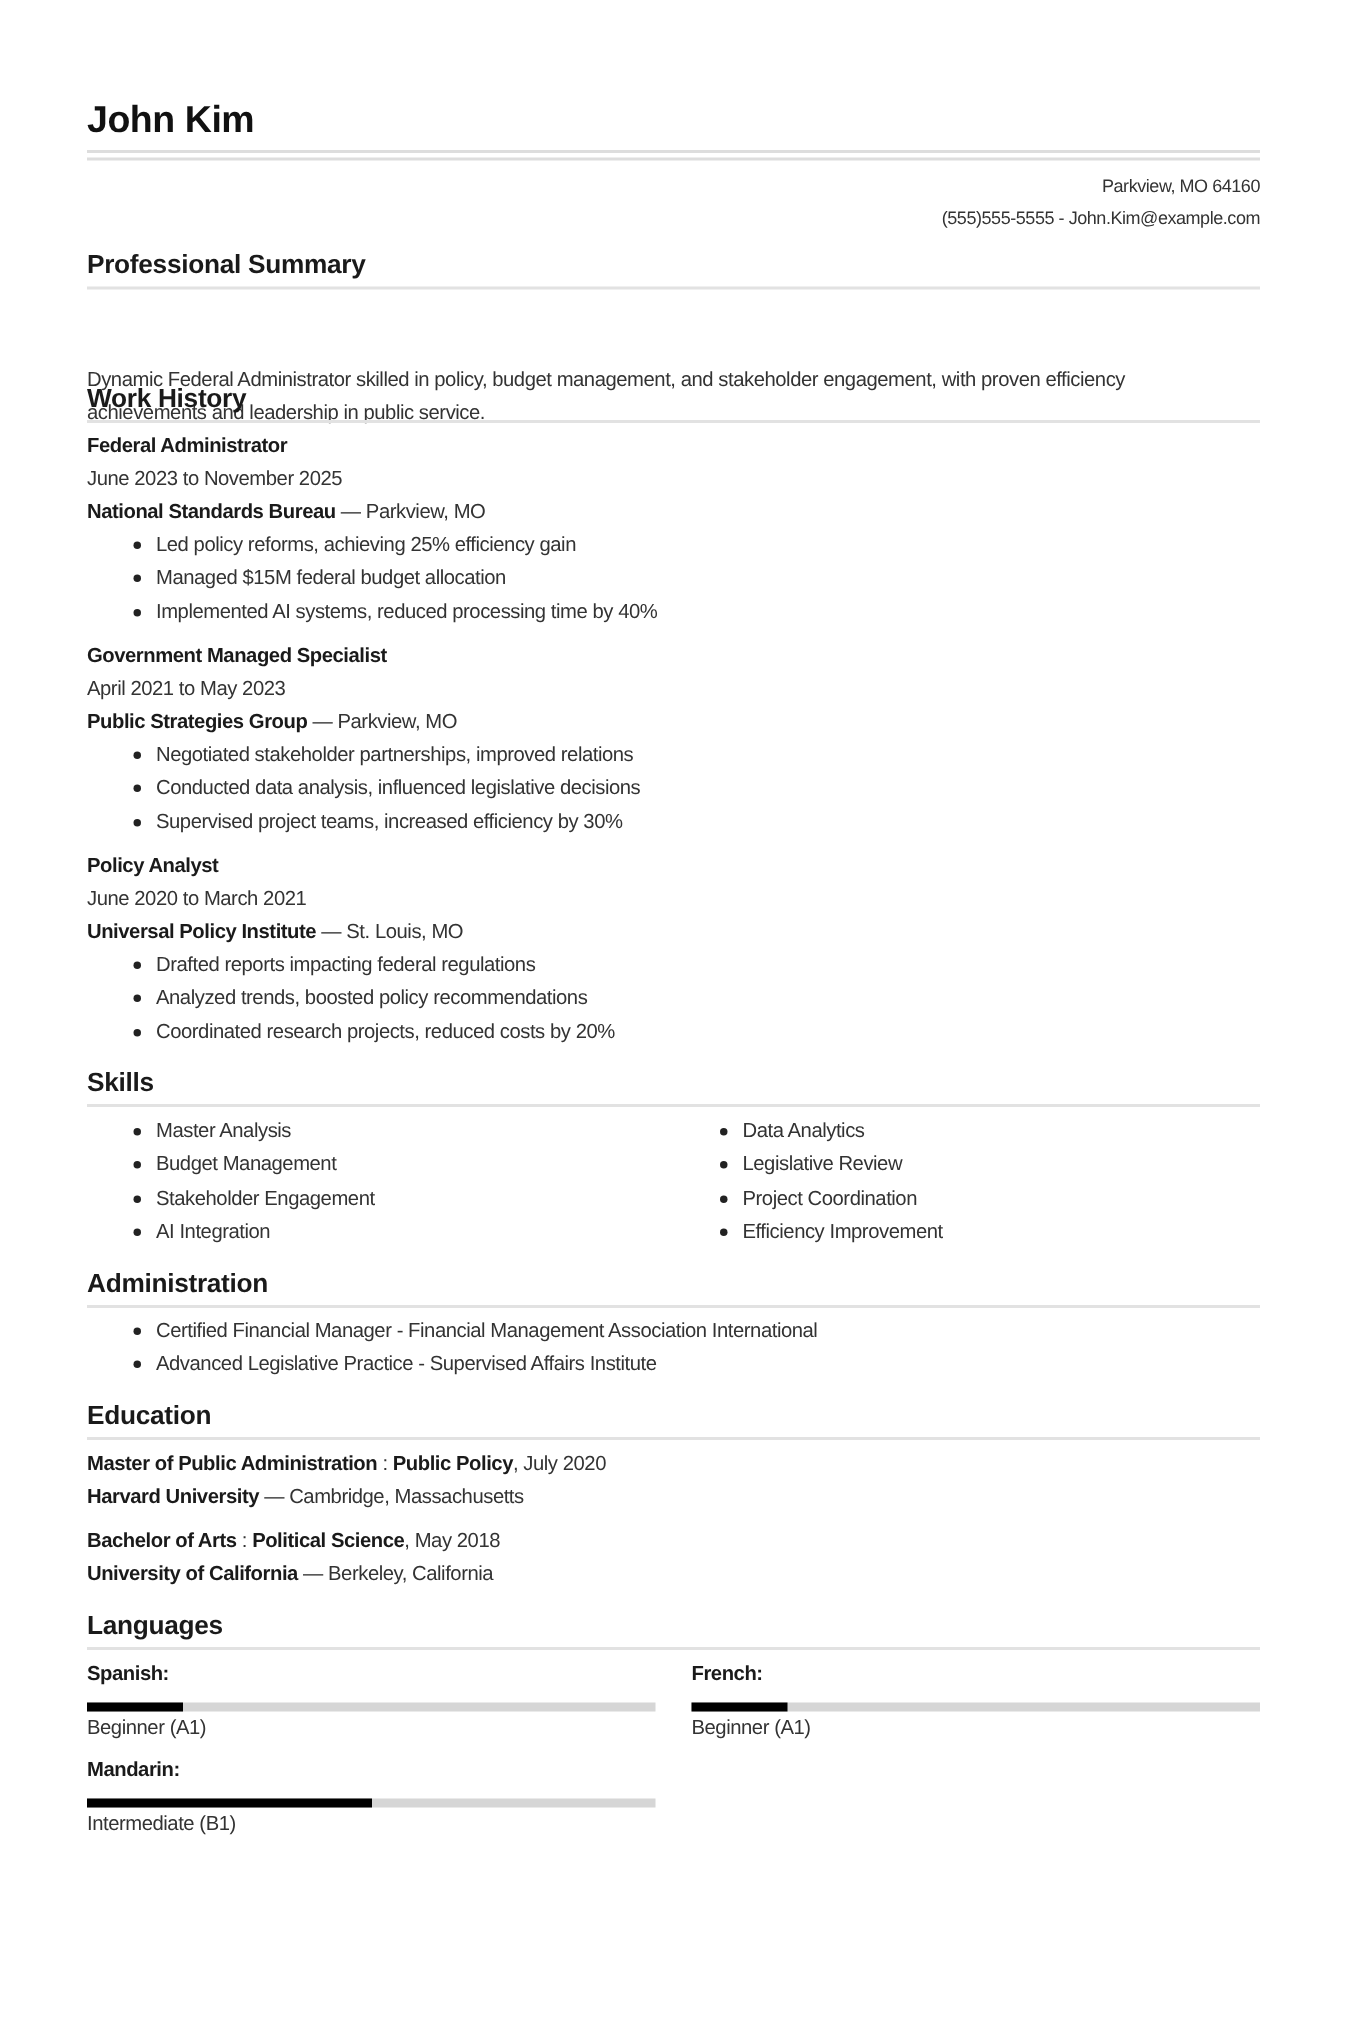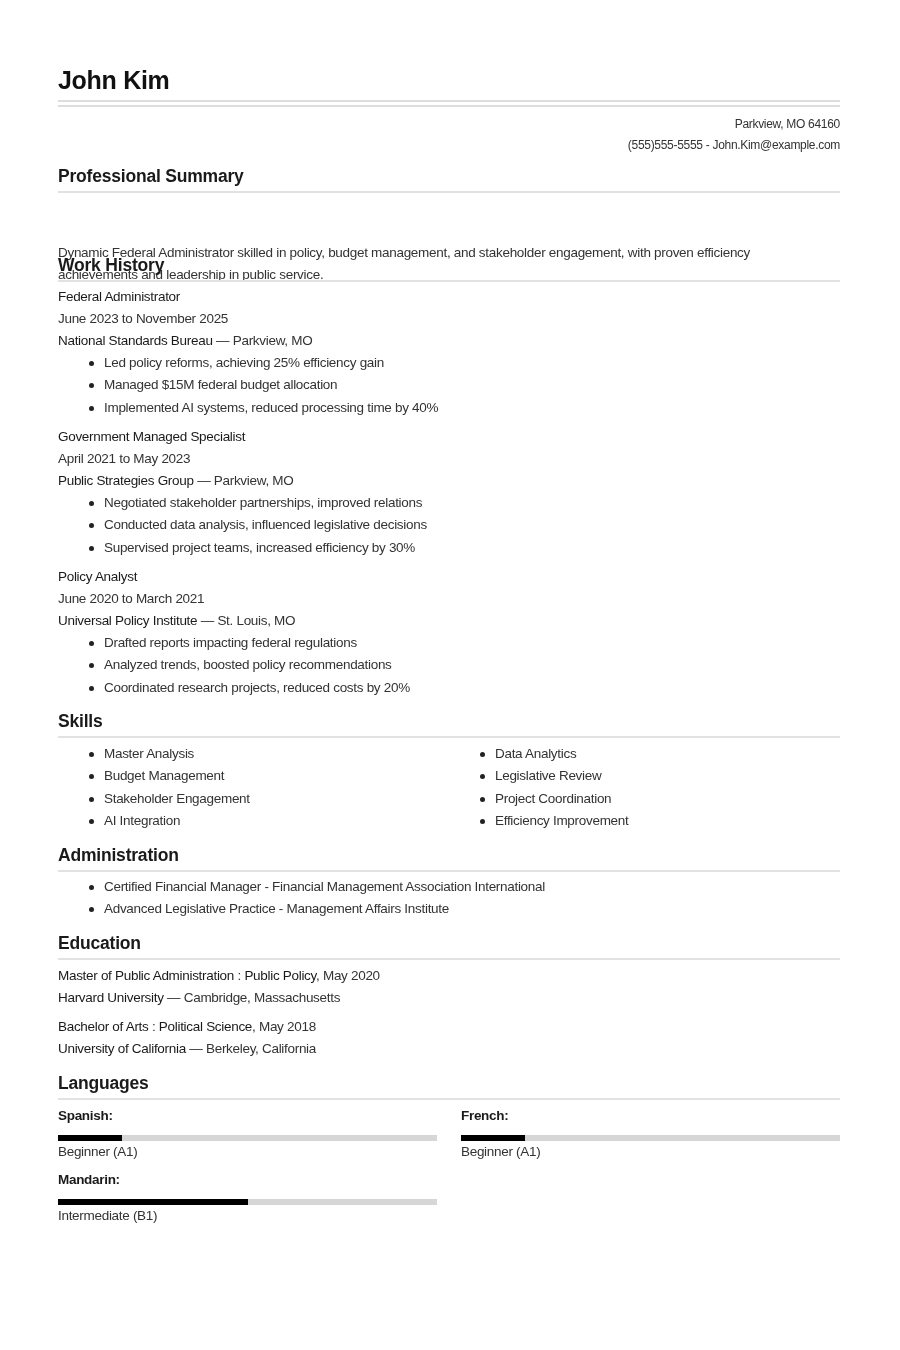--- a/index.html
+++ b/index.html
@@ -25,21 +25,21 @@
     position: absolute; left: 0; width: 782px;
     font-size: 17.5px; font-weight: bold; color: #1a1a1a;
     padding-bottom: 4px; border-bottom: 2px solid #e2e2e2;
     letter-spacing: -0.2px;
   }
   .text {
     position: absolute; left: 0; font-size: 13.5px; color: #333333;
     line-height: 22px; letter-spacing: -0.3px; margin-top: 44px;
   }
   .line { position: absolute; left: 0; font-size: 13.5px; color: #333333; line-height: 22px; white-space: nowrap; letter-spacing: -0.3px; }
-  .b { font-weight: normal; color: #1a1a1a; }
+  .b { font-weight: bold; color: #1a1a1a; }
   ul.bul { position: absolute; margin: 0; padding: 0; list-style: none; }
   ul.bul li {
     position: relative; font-size: 13.5px; color: #333333; line-height: 22.3px;
     padding-left: 46px; white-space: nowrap; letter-spacing: -0.3px;
   }
   ul.bul li::before {
     content: ""; position: absolute; left: 31px; top: 9px;
     width: 5px; height: 5px; border-radius: 50%; background: #222222;
   }
   .lang { position: absolute; width: 379px; }
@@ -109,26 +109,26 @@
   <ul class="bul" style="top:743px; left:391px">
     <li>Data Analytics</li>
     <li>Legislative Review</li>
     <li>Project Coordination</li>
     <li>Efficiency Improvement</li>
   </ul>
 
   <div class="section-title" style="top:845px">Administration</div>
   <ul class="bul" style="top:876px; left:0">
     <li>Certified Financial Manager - Financial Management Association International</li>
-    <li>Advanced Legislative Practice - Management Affairs Institute</li>
+    <li>Advanced Legislative Practice - Supervised Affairs Institute</li>
   </ul>
 
   <div class="section-title" style="top:933px">Education</div>
   <div>
-    <div class="line" style="top:965px"><span class="b">Master of Public Administration</span><span> : </span><span class="b">Public Policy</span><span>, May 2020</span></div>
+    <div class="line" style="top:965px"><span class="b">Master of Public Administration</span><span> : </span><span class="b">Public Policy</span><span>, July 2020</span></div>
     <div class="line" style="top:987px"><span class="b">Harvard University</span><span> — </span><span>Cambridge, Massachusetts</span></div>
   </div>
   <div>
     <div class="line" style="top:1016px"><span class="b">Bachelor of Arts</span><span> : </span><span class="b">Political Science</span><span>, May 2018</span></div>
     <div class="line" style="top:1038px"><span class="b">University of California</span><span> — </span><span>Berkeley, California</span></div>
   </div>
 
   <div class="section-title" style="top:1073px">Languages</div>
 
   <div class="lang" style="top:1107px; left:0">

